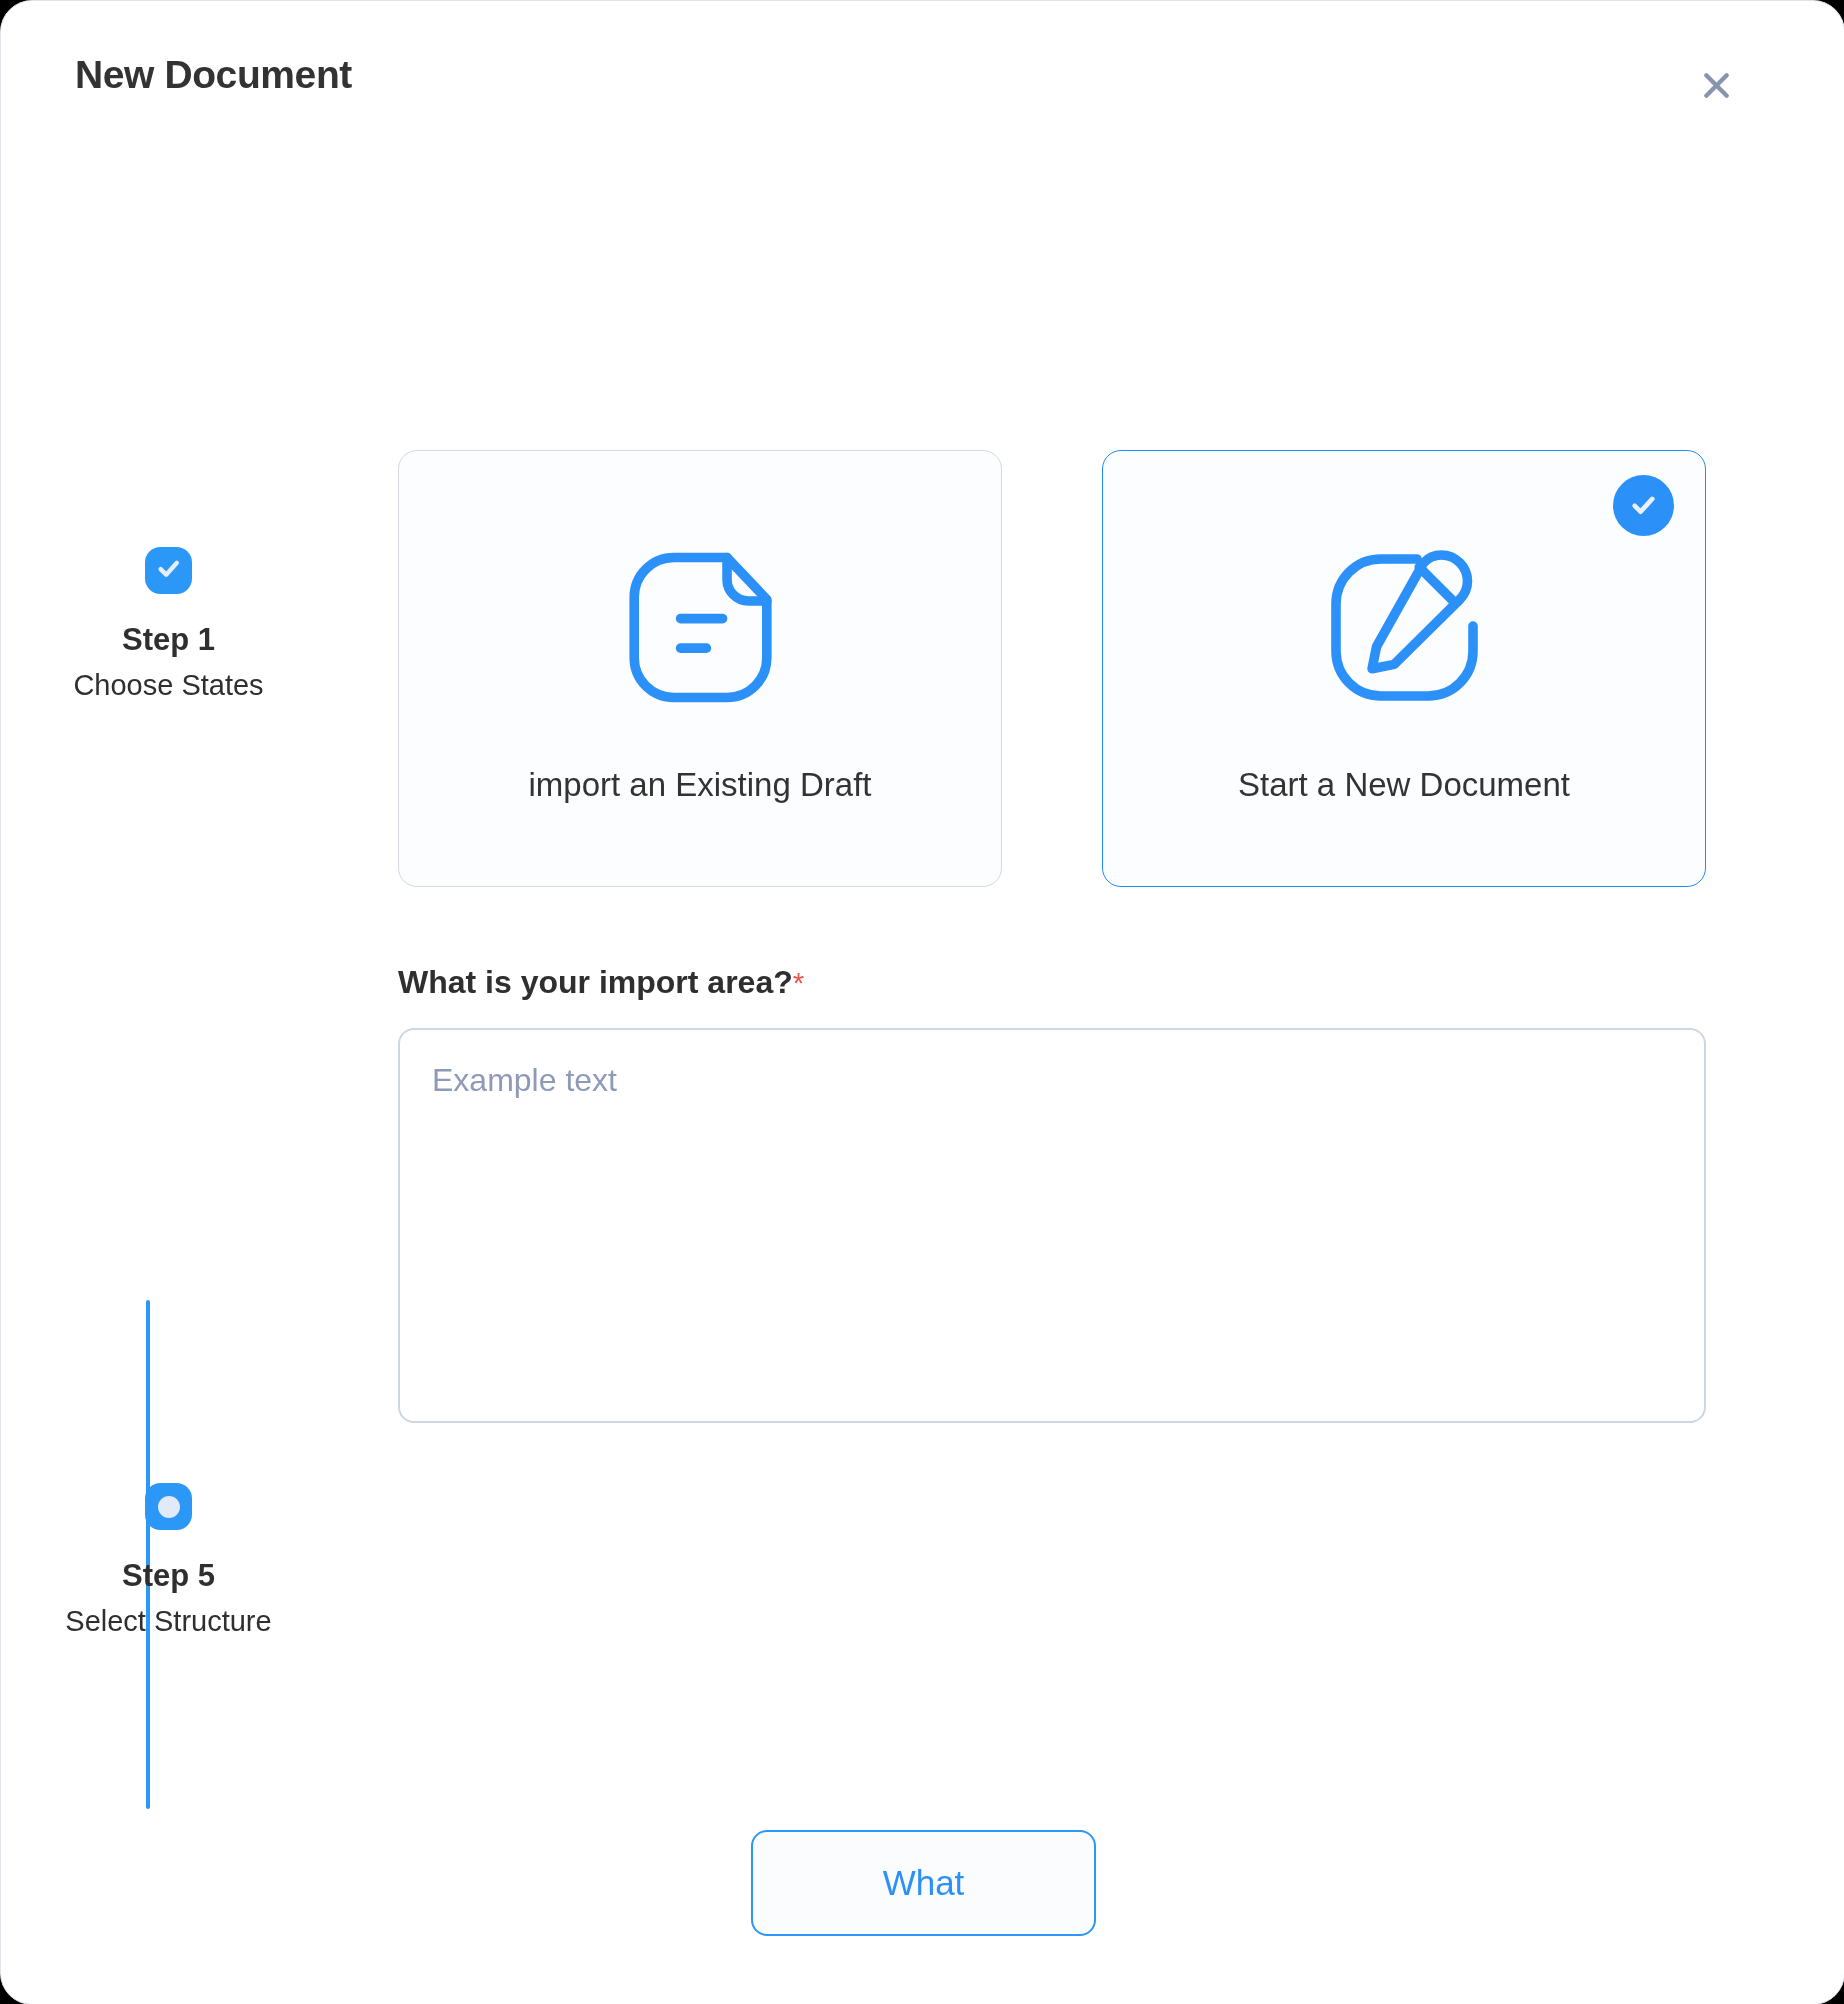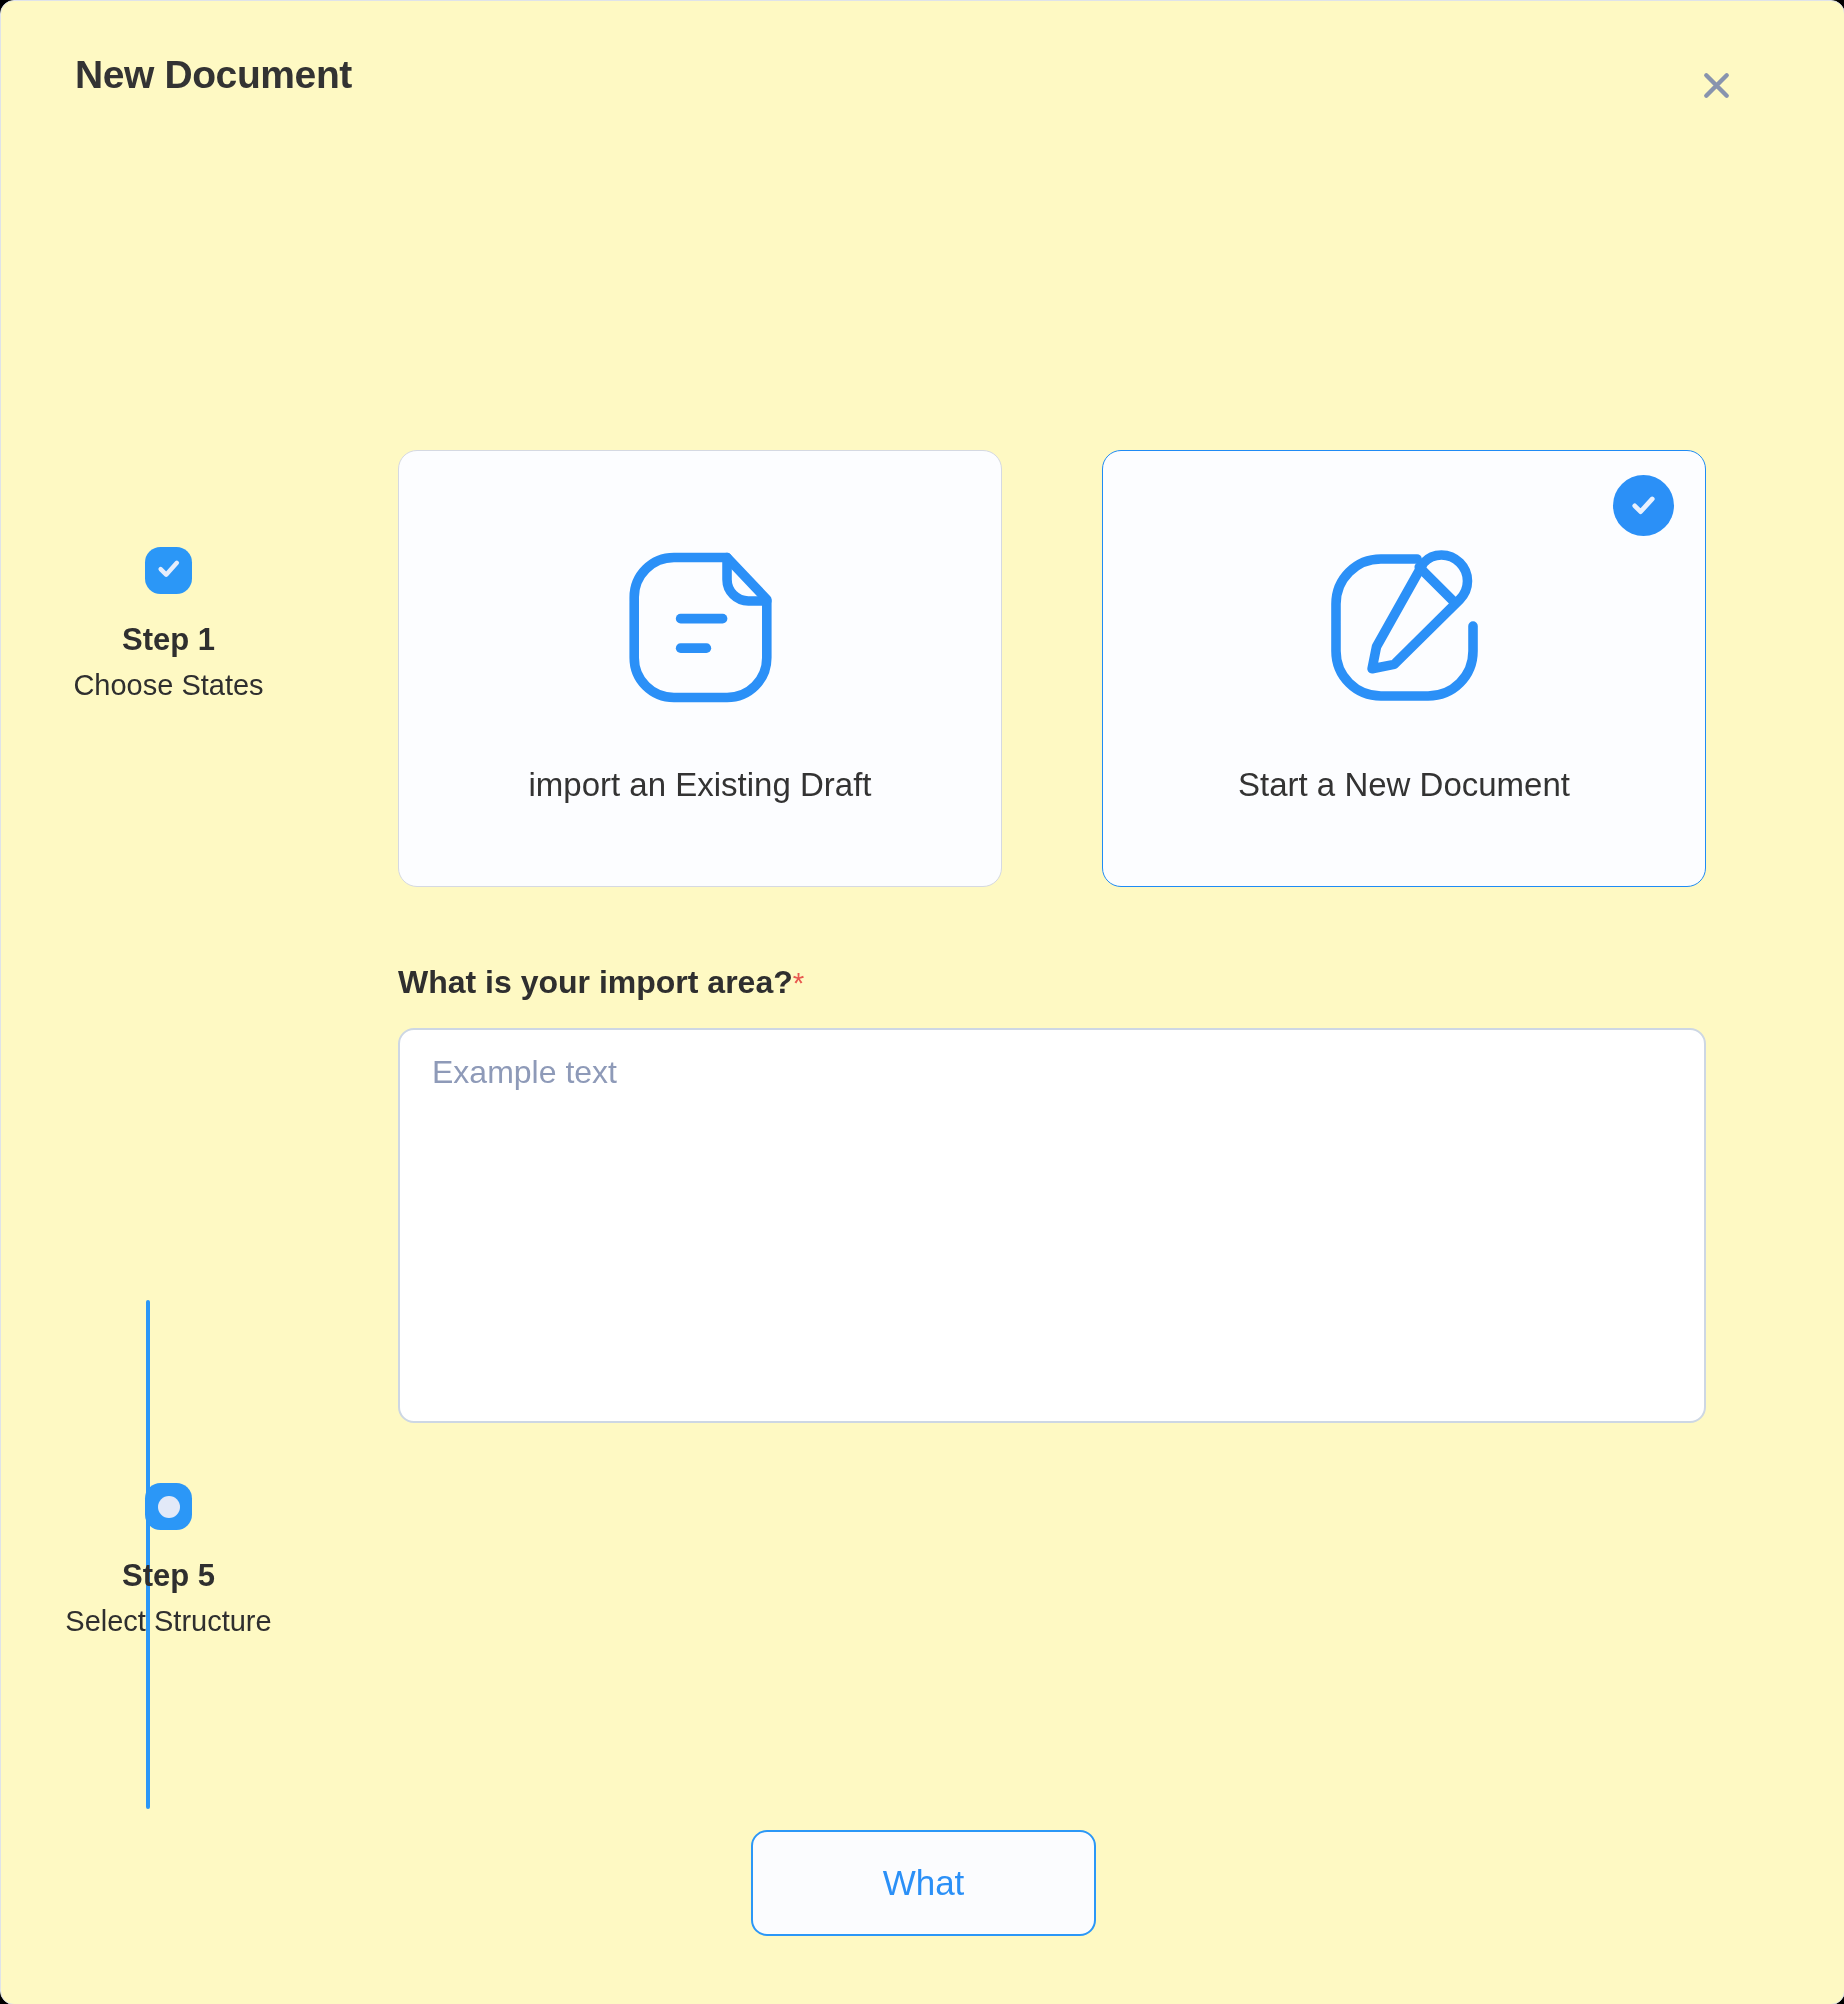--- a/index.html
+++ b/index.html
@@ -9,22 +9,22 @@
     background: #000000;
     font-family: "Liberation Sans", sans-serif;
     overflow: hidden;
   }
 
   .window {
     position: absolute;
     left: 0; top: 0;
     width: 1845px;
     height: 2005px;
-    background: #fef9c3;
-    border-radius: 14px;
+    background: #ffffff;
+    border-radius: 32px;
     border: 1.5px solid #dfe3ea;
     overflow: hidden;
   }
 
   
   .titlebar {
     position: absolute;
     left: 0; top: 0;
     width: 100%;
     height: 140px;
@@ -161,21 +161,21 @@
     color: #2f2f2f;
   }
   .required-mark { color: #e8584f; font-weight: normal; font-size: 29.5px; }
   .writing-textarea {
     margin-top: 26.6px;
     width: 1308px;
     height: 395px;
     border-radius: 16px;
     border: 2.2px solid #cdd7e4;
     background: #ffffff;
-    padding: 24px 32px;
+    padding: 32px 32px;
     font-family: "Liberation Sans", sans-serif;
     font-size: 32px;
     color: #333333;
     resize: none;
     outline: none;
     display: block;
   }
   .writing-textarea::placeholder { color: #8e9ab8; }
 
   

